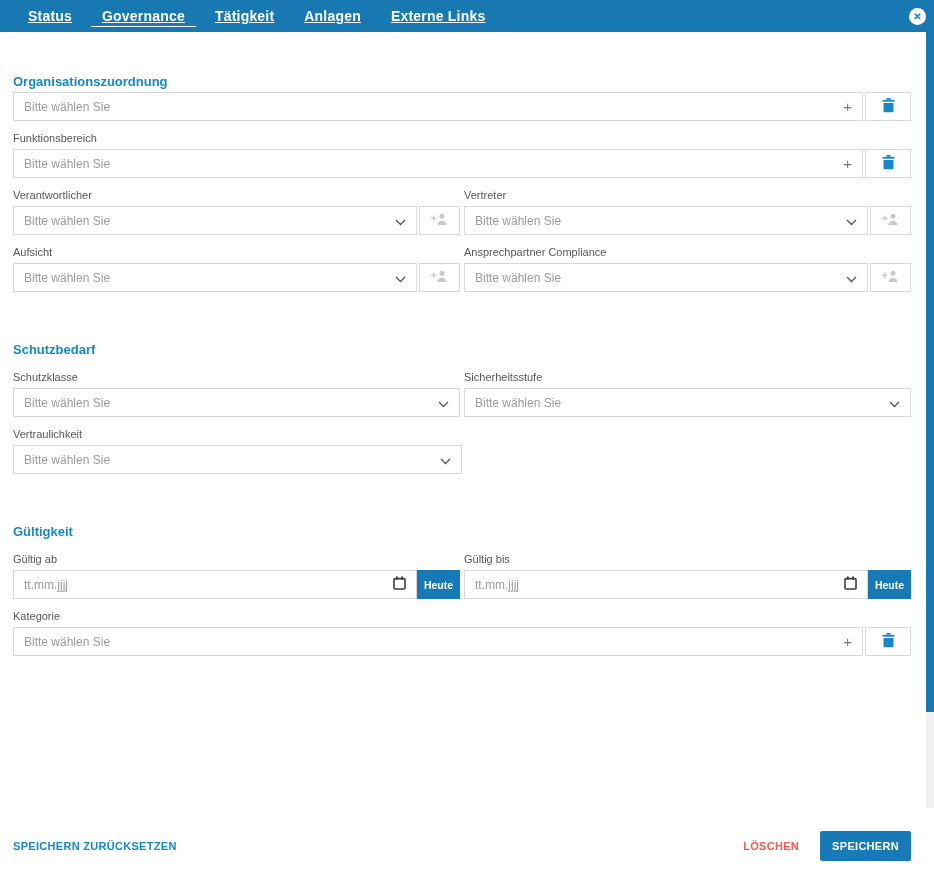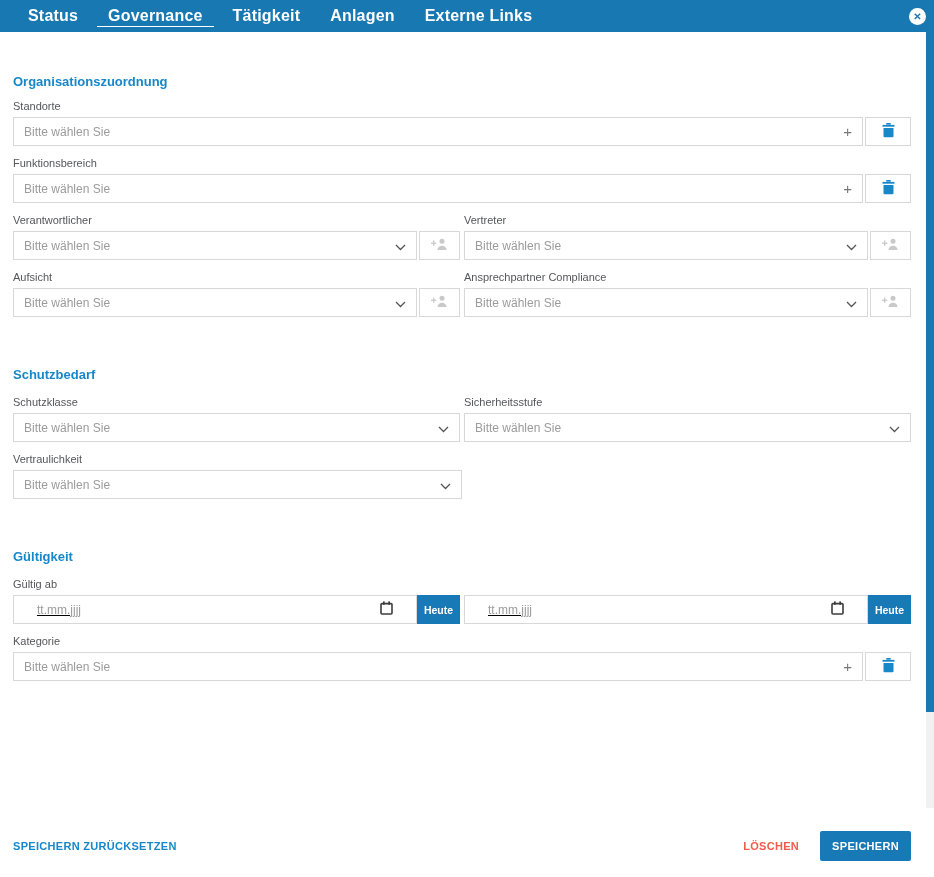--- a/index.html
+++ b/index.html
@@ -3,21 +3,21 @@
 <meta charset="utf-8">
 <style>
   * { box-sizing: border-box; margin: 0; padding: 0; }
   body { font-family: "Liberation Sans", sans-serif; background: #fff; }
   .app { position: relative; width: 934px; height: 877px; background: #fff; overflow: hidden; }
 
   
   .topbar { position: absolute; top: 0; left: 0; width: 934px; height: 32px;
             background: #1878b2; display: flex; align-items: stretch; z-index: 5; }
   .tab { position: relative; display: flex; align-items: center; margin-right: 30px;
-         color: #fff; font-size: 16px; font-weight: 700; letter-spacing: .2px; cursor: pointer; }
+         color: #fff; font-size: 14px; font-weight: 700; letter-spacing: .2px; cursor: pointer; text-decoration: underline; }
   .tab:first-child { margin-left: 28px; }
   .tab.active::after { content: ''; position: absolute; left: -11px; right: -11px; bottom: 5px;
                        height: 1.5px; background: #fff; }
   .close-btn { position: absolute; right: 8px; top: 8px; width: 17px; height: 17px;
                border-radius: 50%; background: #fff; color: #1878b2; font-size: 10px;
                font-weight: 700; display: flex; align-items: center; justify-content: center;
                cursor: pointer; line-height: 1; }
 
   
   .scroll-track { position: absolute; right: 0; top: 32px; width: 8px; height: 776px; background: #f1f1f1; }
@@ -38,21 +38,21 @@
   .ms-box { flex: 1; padding: 0 10px; }
   .ms-input { flex: 1; border: none; outline: none; font-family: "Liberation Sans", sans-serif;
               font-size: 12px; color: #555; background: transparent; min-width: 0; }
   .ms-input::placeholder { color: #9b9b9b; opacity: 1; }
   .plus-glyph { color: #777; font-size: 15px; font-weight: 400; margin-left: 8px; cursor: pointer; }
   .icon-box { width: 46px; margin-left: 2px; border: 1px solid #d8d8d8; background: #fff;
               display: flex; align-items: center; justify-content: center; cursor: pointer; }
   .icon-box.narrow { width: 41px; }
   .select { flex: 1; padding: 0 10px; cursor: pointer; justify-content: space-between; }
   .select .ph { font-size: 12px; color: #9b9b9b; overflow: hidden; white-space: nowrap; }
-  .date-box { flex: 1; padding: 0 23px; justify-content: space-between; text-decoration: underline; }
+  .date-box { flex: 1; padding: 0 10px; justify-content: space-between; }
   .date-input { flex: 1; border: none; outline: none; font-family: "Liberation Sans", sans-serif;
                 font-size: 12px; color: #555; background: transparent; min-width: 0; }
   .date-input::placeholder { color: #9b9b9b; opacity: 1; }
   .today-btn { width: 43px; border: none; background: #1779b5; color: #fff; font-size: 10.5px;
                font-weight: 700; font-family: "Liberation Sans", sans-serif; cursor: pointer; }
 
   
   .footer { position: absolute; left: 13px; right: 23px; bottom: 16px; display: flex;
             align-items: center; justify-content: space-between; }
   .reset-link { color: #1787c9; font-size: 11px; font-weight: 700; letter-spacing: .3px; cursor: pointer; }
@@ -78,21 +78,20 @@
   </div>
 
   <div class="scroll-track">
     <div class="scroll-thumb"></div>
   </div>
 
   <div class="content">
 
     <div class="section-title first">Organisationszuordnung</div>
 
-    <div class="field-label">Standorte</div>
     <div class="frow">
       <div class="box ms-box">
         <input class="ms-input" placeholder="Bitte wählen Sie" style="">
         <span class="plus-glyph">+</span>
       </div>
       <button class="icon-box">
         <span>
           <svg width="13" height="15" viewBox="0 0 13 15">
               <rect x="4.3" y="0" width="4.4" height="1.7" fill="#1787c9"></rect>
               <rect x="0.5" y="1.9" width="12" height="1.8" fill="#1787c9"></rect>
@@ -251,20 +250,21 @@
               <polyline points="1,1 5.5,5.5 10,1" fill="none" stroke="#555" stroke-width="1.3"></polyline>
             </svg>
         </span>
       </div>
     </div>
 
     <div class="section-title">Gültigkeit</div>
 
     <div class="col2">
       <div class="col field-label">Gültig ab</div>
+      <div class="col field-label">Gültig bis</div>
     </div>
     <div class="col2">
       <div class="col frow">
         <div class="box date-box">
           <input class="date-input" placeholder="tt.mm.jjjj" style="">
           <span>
             <svg width="13" height="14" viewBox="0 0 13 14">
                 <rect x="1" y="2.6" width="11" height="10.4" rx="1" fill="none" stroke="#3c3c3c" stroke-width="1.6"></rect>
                 <rect x="3" y="0.4" width="1.7" height="3.4" fill="#3c3c3c"></rect>
                 <rect x="8.3" y="0.4" width="1.7" height="3.4" fill="#3c3c3c"></rect>

